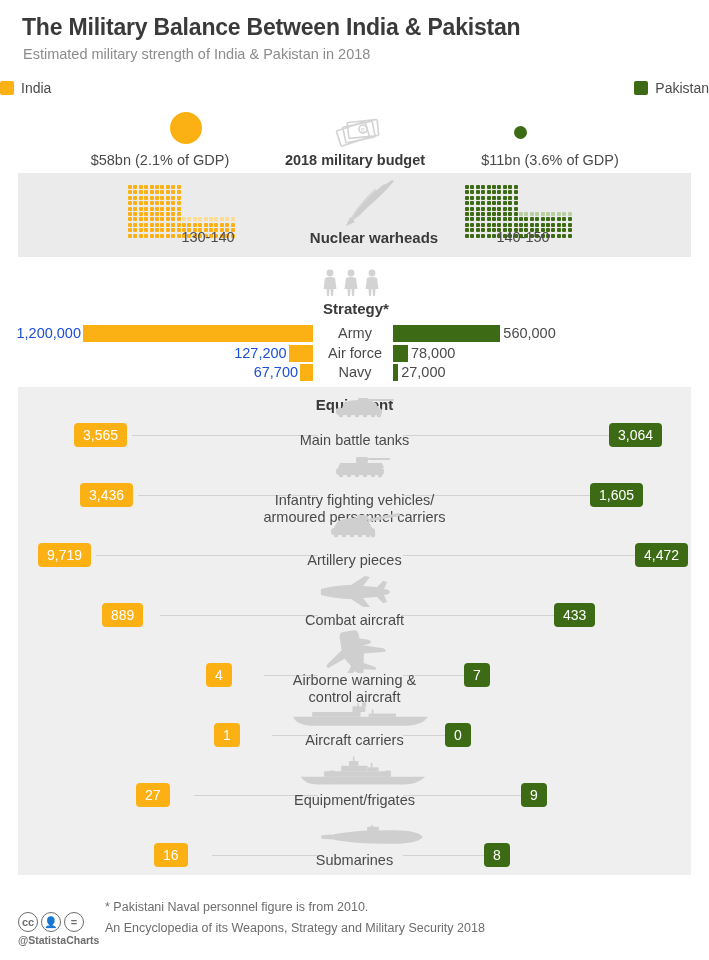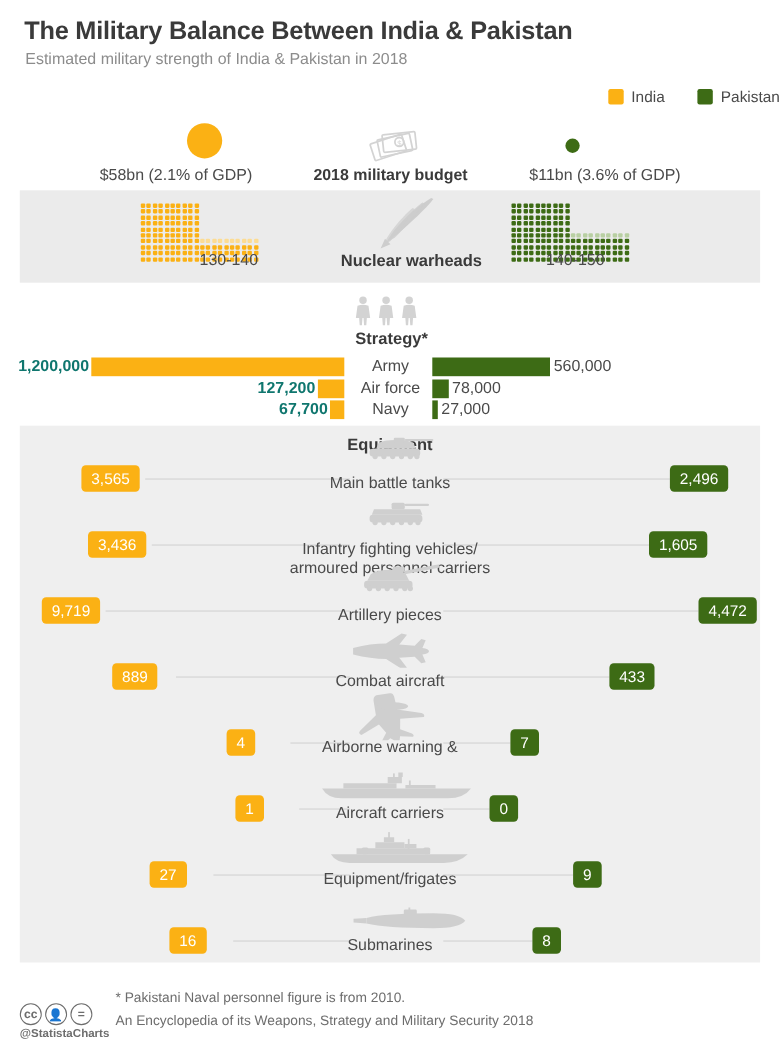--- a/index.html
+++ b/index.html
@@ -15,21 +15,21 @@
   .title {
     position:absolute; left:22px; top:14px;
     font-size:23px; font-weight:bold; color:#3a3a3a; letter-spacing:-0.2px;
   }
   .subtitle {
     position:absolute; left:23px; top:46px;
     font-size:14.5px; color:#8c8c8c; font-weight:normal;
   }
 
   
-  .legend { position:absolute; left:0; top:80px; width:709px; display:flex; justify-content:flex-end; gap:30px; align-items:center; }
+  .legend { position:absolute; left:0; top:80px; width:709px; display:flex; justify-content:space-between; gap:30px; align-items:center; }
   .legend-item { display:flex; align-items:center; gap:7px; }
   .legend-swatch { width:14px; height:14px; border-radius:2px; }
   .legend-label { font-size:14px; color:#4a4a4a; }
 
   
   .budget { position:absolute; left:0; top:112px; width:709px; height:52px; }
   .budget-circle-ind {
     position:absolute; left:170px; top:0px;
     width:32px; height:32px; border-radius:50%;
   }
@@ -47,21 +47,21 @@
   .nuke-grid { position:absolute; top:12px; }
   .dot { position:absolute; width:4px; height:4px; border-radius:1px; }
   .nuke-lbl { position:absolute; top:56px; font-size:14.5px; color:#4a4a4a; text-align:center; }
   .nuke-mid-lbl { position:absolute; left:258px; top:56px; width:196px; text-align:center; font-size:15px; font-weight:bold; color:#3a3a3a; }
   .missile-icon { position:absolute; left:320px; top:4px; width:64px; height:52px; }
 
   
   .personnel-icon { position:absolute; left:320px; top:268px; width:62px; height:28px; }
   .personnel-title { position:absolute; left:256px; top:300px; width:200px; text-align:center; font-size:15px; font-weight:bold; color:#3a3a3a; }
   .pbar-row { position:absolute; height:17px; }
-  .pbar-left-val { position:absolute; right:0; font-size:14.5px; color:#0f766e; white-space:nowrap; line-height:17px;font-weight:bold; }
+  .pbar-left-val { position:absolute; right:0; font-size:14.5px; color:#1d4ed8; white-space:nowrap; line-height:17px; }
   .pbar-left { position:absolute; height:17px; }
   .pbar-center { position:absolute; left:317px; width:76px; text-align:center; font-size:14.5px; color:#4a4a4a; line-height:17px; }
   .pbar-right { position:absolute; height:17px; }
   .pbar-right-val { position:absolute; font-size:14.5px; color:#4a4a4a; white-space:nowrap; line-height:17px; }
 
   
   .equip-panel { position:absolute; left:18px; top:387px; width:673px; height:488px; background:#efefef; }
   .equip-title { position:absolute; left:0; top:9px; width:673px; text-align:center; font-size:15px; font-weight:bold; color:#3a3a3a; }
 
   .equip-row { position:absolute; left:0; width:673px; }
@@ -484,21 +484,21 @@
                 <circle cx="21" cy="20" r="2.4"></circle>
                 <circle cx="29" cy="20" r="2.4"></circle>
                 <circle cx="37" cy="20" r="2.4"></circle>
                 <circle cx="45" cy="20" r="2.4"></circle>
                 <circle cx="51" cy="20" r="2.4"></circle>
               </g>
             </svg></div>
           <div class="eq-line" style="left: 114px; top: 48px; width: 186px;"></div>
           <div class="eq-line" style="left: 385px; top: 48px; width: 206px;"></div>
           <div class="eq-badge ind" style="left: 56px; top: 36px;">3,565</div>
-          <div class="eq-badge pak" style="left: 591px; top: 36px;">2,496</div>
+          <div class="eq-badge pak" style="left: 591px; top: 36px;">3,064</div>
           <div class="eq-label" style="top: 45px;">
             <div>Main battle tanks</div>
           </div>
         </div>
         <div class="equip-row" style="top: 0px;">
           <div class="eq-icon" style="left: 310px; top: 68px; width: 70px; height: 26px;"><svg viewBox="0 0 70 26" width="100%" height="100%">
               <g fill="#cfcfcf">
                 <rect x="8" y="13" width="48" height="7" rx="3"></rect>
                 <path d="M12 8 l42 0 2 5 -46 0 Z"></path>
                 <rect x="28" y="2" width="12" height="6" rx="1.5"></rect>
@@ -563,20 +563,21 @@
                 <path d="M44 6 q3 0 3 4 l-1 12 20 10 q3 2 1 4 l-21-5 -3 9 9 7 q2 2 0 3 l-11-4 -4 9 -3-8 -2 -2 -9 4 q-2-1 0-3 l7-7 -4-9 -18 4 q-3-2 0-4 l18-9 2-13 q1-4 4-4 Z" transform="rotate(-18 39 24)"></path>
                 <ellipse cx="41" cy="17" rx="14" ry="3.5"></ellipse>
               </g>
             </svg></div>
           <div class="eq-line" style="left: 246px; top: 288px; width: 54px;"></div>
           <div class="eq-line" style="left: 385px; top: 288px; width: 61px;"></div>
           <div class="eq-badge ind" style="left: 188px; top: 276px;">4</div>
           <div class="eq-badge pak" style="left: 446px; top: 276px;">7</div>
           <div class="eq-label" style="top: 285px;">
             <div>Airborne warning &amp;</div>
+            <div>control aircraft</div>
           </div>
         </div>
         <div class="equip-row" style="top: 0px;">
           <div class="eq-icon" style="left: 270px; top: 314px; width: 145px; height: 30px;"><svg viewBox="0 0 180 34" width="100%" height="100%">
               <g fill="#cfcfcf">
                 <path d="M6 18 l168 0 q-8 11 -26 11 l-120 0 q-16 0 -22-11 Z"></path>
                 <path d="M30 18 l0-6 60 0 0 6 Z"></path>
                 <path d="M80 12 l0-7 16 0 0 7 Z"></path>
                 <path d="M92 5 l0-5 5 0 0 5 Z"></path>
                 <path d="M100 18 l0-4 34 0 0 4 Z"></path>

